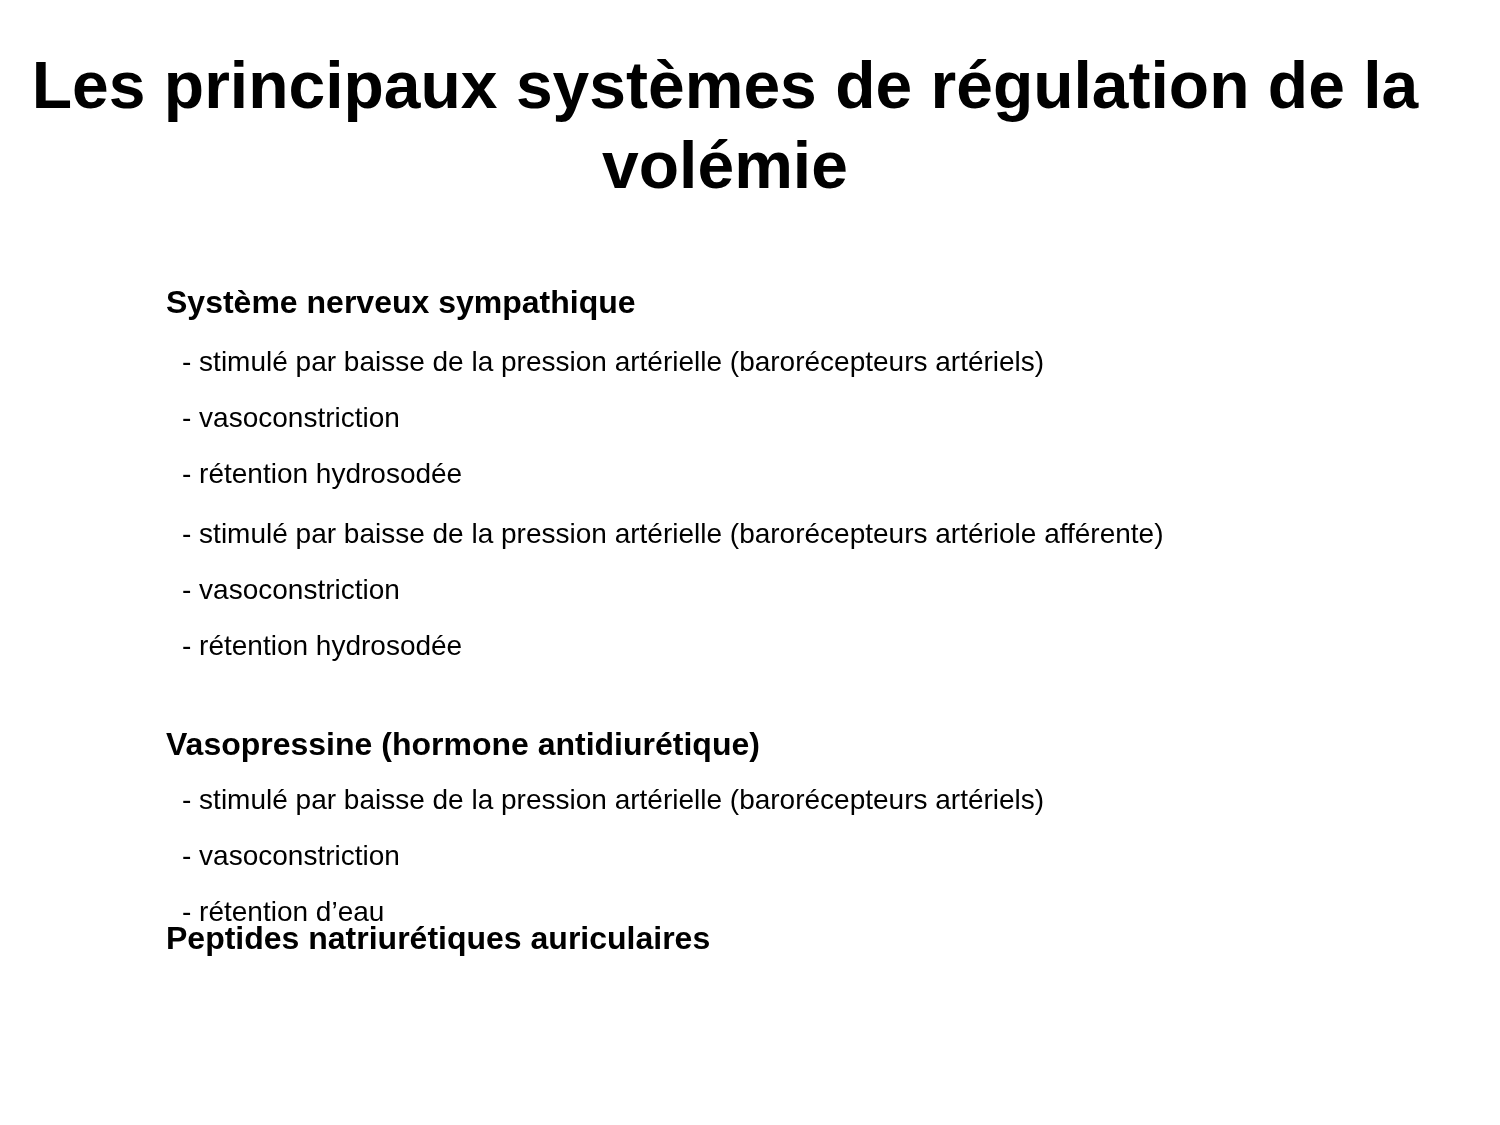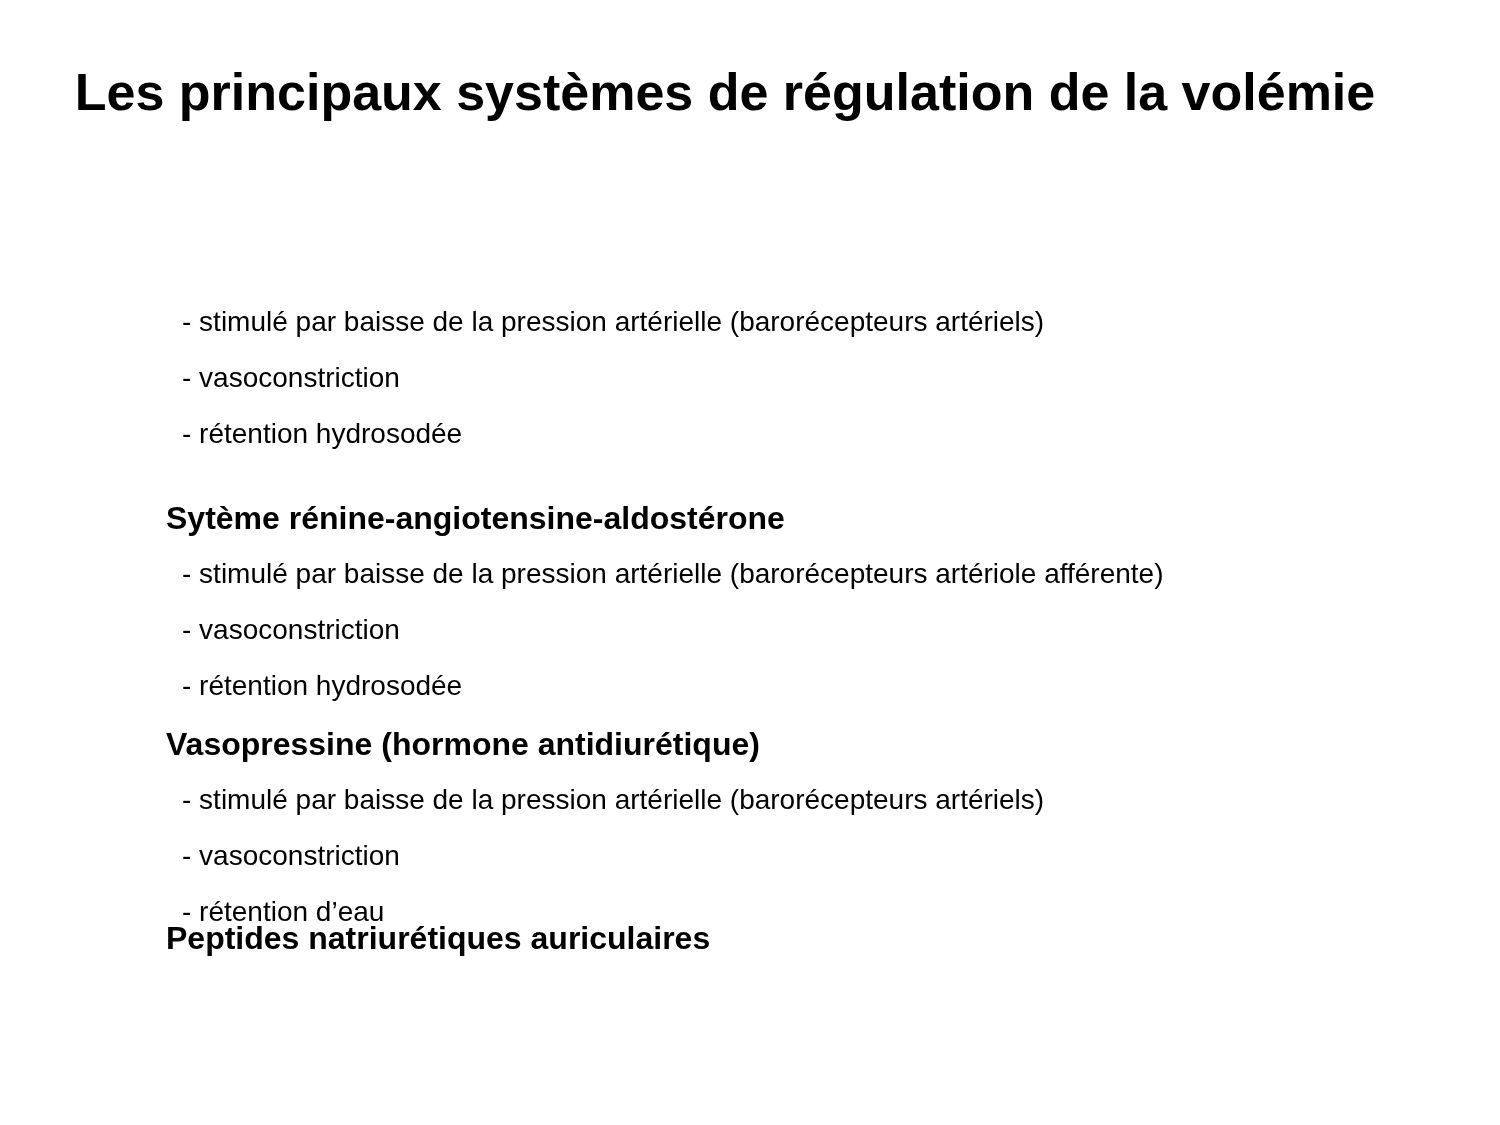--- a/index.html
+++ b/index.html
@@ -11,25 +11,25 @@
       width: 1500px;
       height: 1125px;
       position: relative;
       overflow: hidden;
       font-family: "Liberation Sans", sans-serif;
       color: #000000;
     }
     .title {
       position: absolute;
       left: 0;
-      top: 52px;
+      top: 45px;
       width: 1450px;
       text-align: center;
       font-weight: bold;
-      font-size: 52px;
+      font-size: 66px;
       line-height: 80px;
       margin: 0;
     }
     .content {
       position: absolute;
       left: 166px;
       top: 282px;
       width: 1300px;
     }
     .section {
@@ -56,27 +56,27 @@
     .s1 .bullet.first, .s4 .bullet.first { height: 44px; line-height: 48px; }
   </style>
 </head>
 <body>
 
 <h1 class="title">Les principaux systèmes de régulation de la volémie</h1>
 
 <div class="content">
 
   <div class="section s1">
+    <p class="section-heading">Système nerveux sympathique</p>
     <p class="bullet first">- stimulé par baisse de la pression artérielle (barorécepteurs artériels)</p>
     <p class="bullet">- vasoconstriction</p>
     <p class="bullet">- rétention hydrosodée</p>
   </div>
 
   <div class="section s2">
-    <p class="section-heading">Sytème rénine-angiotensine-aldostérone</p>
     <p class="bullet">- stimulé par baisse de la pression artérielle (barorécepteurs artériole afférente)</p>
     <p class="bullet">- vasoconstriction</p>
     <p class="bullet">- rétention hydrosodée</p>
   </div>
 
   <div class="section s3">
     <p class="section-heading">Vasopressine (hormone antidiurétique)</p>
     <p class="bullet">- stimulé par baisse de la pression artérielle (barorécepteurs artériels)</p>
     <p class="bullet">- vasoconstriction</p>
     <p class="bullet">- rétention d’eau</p>

